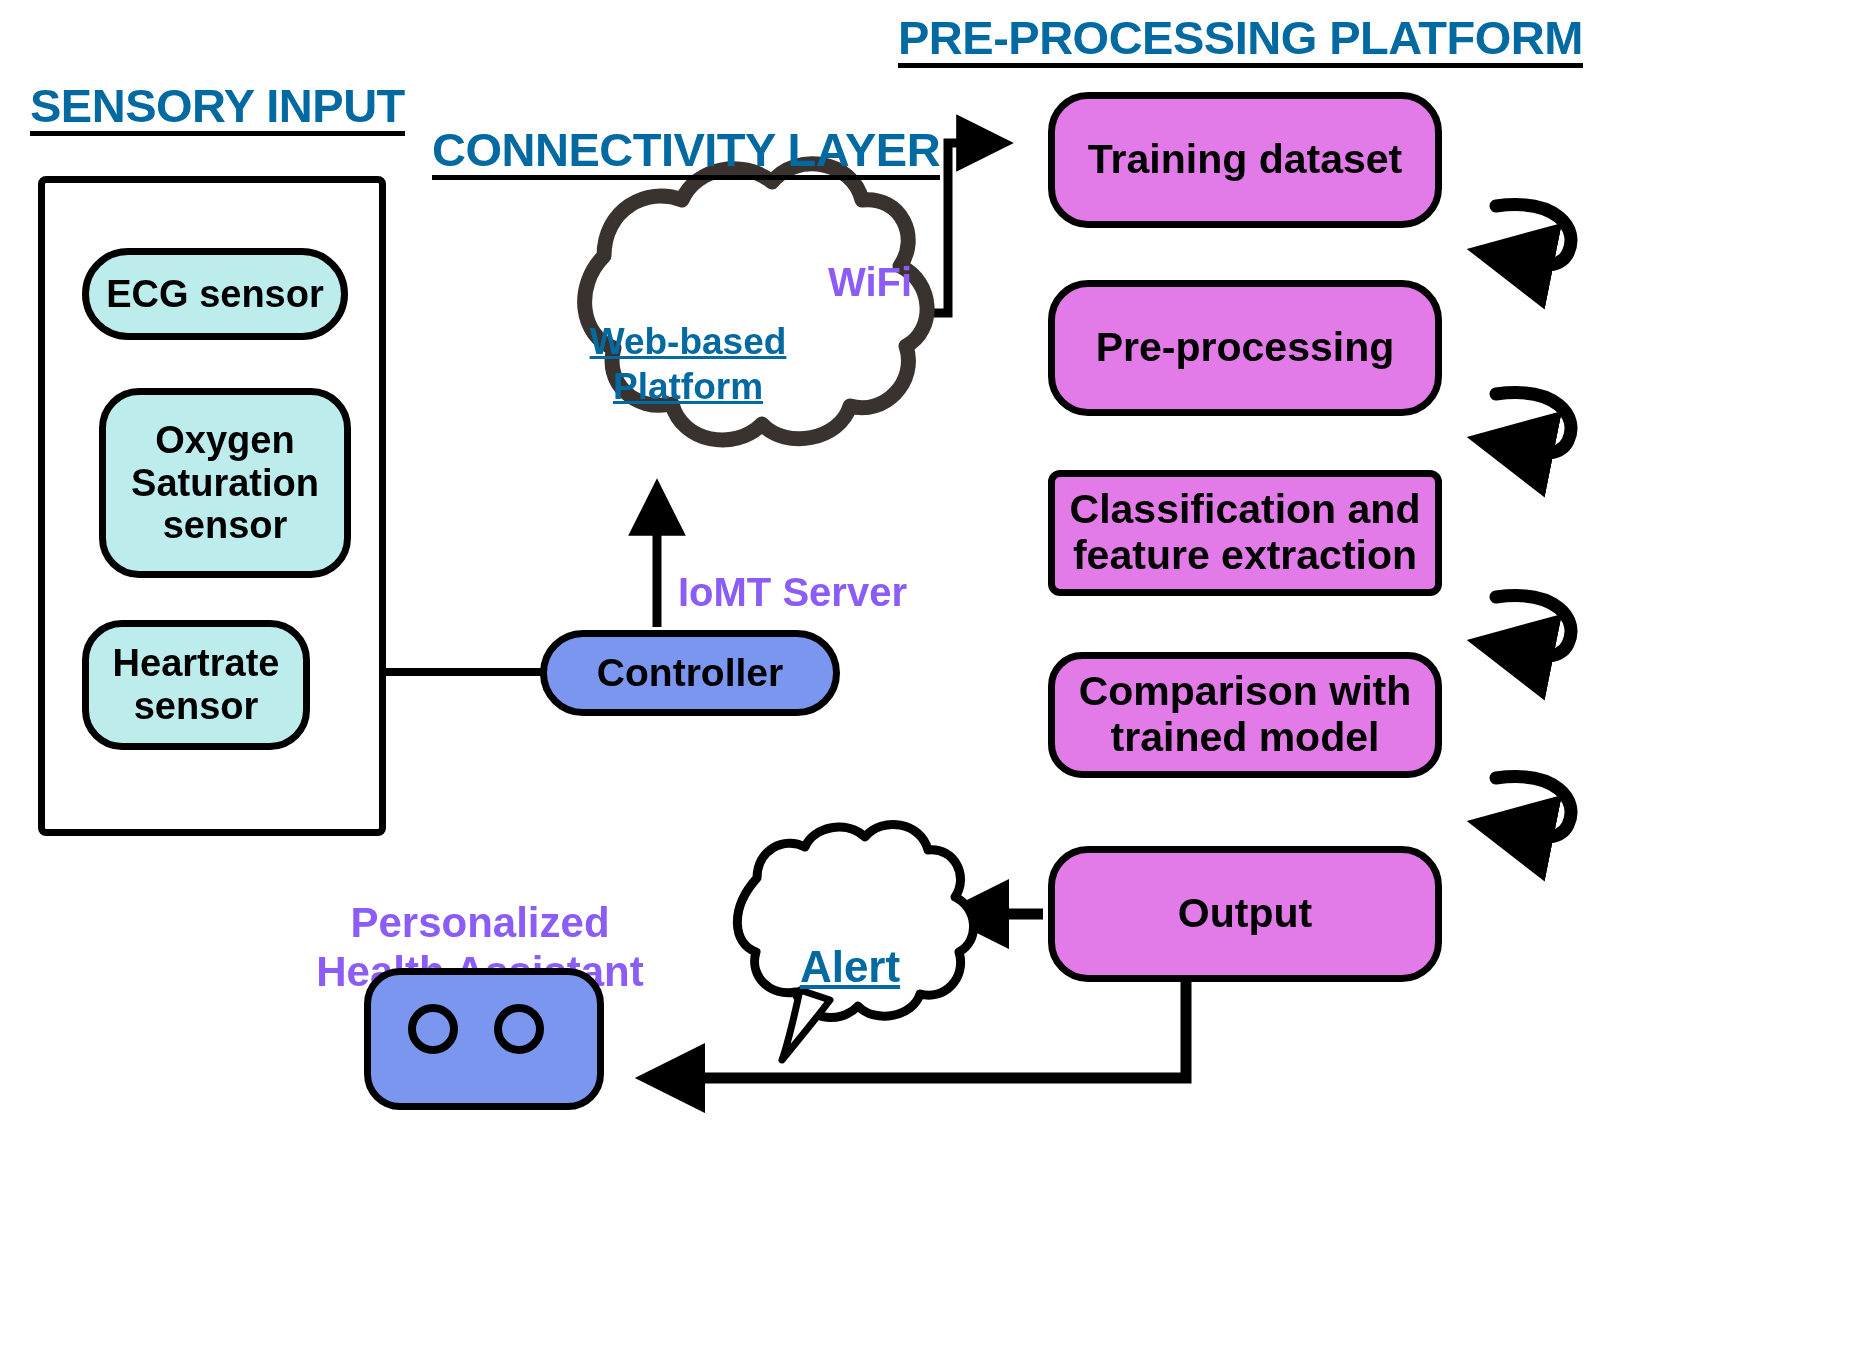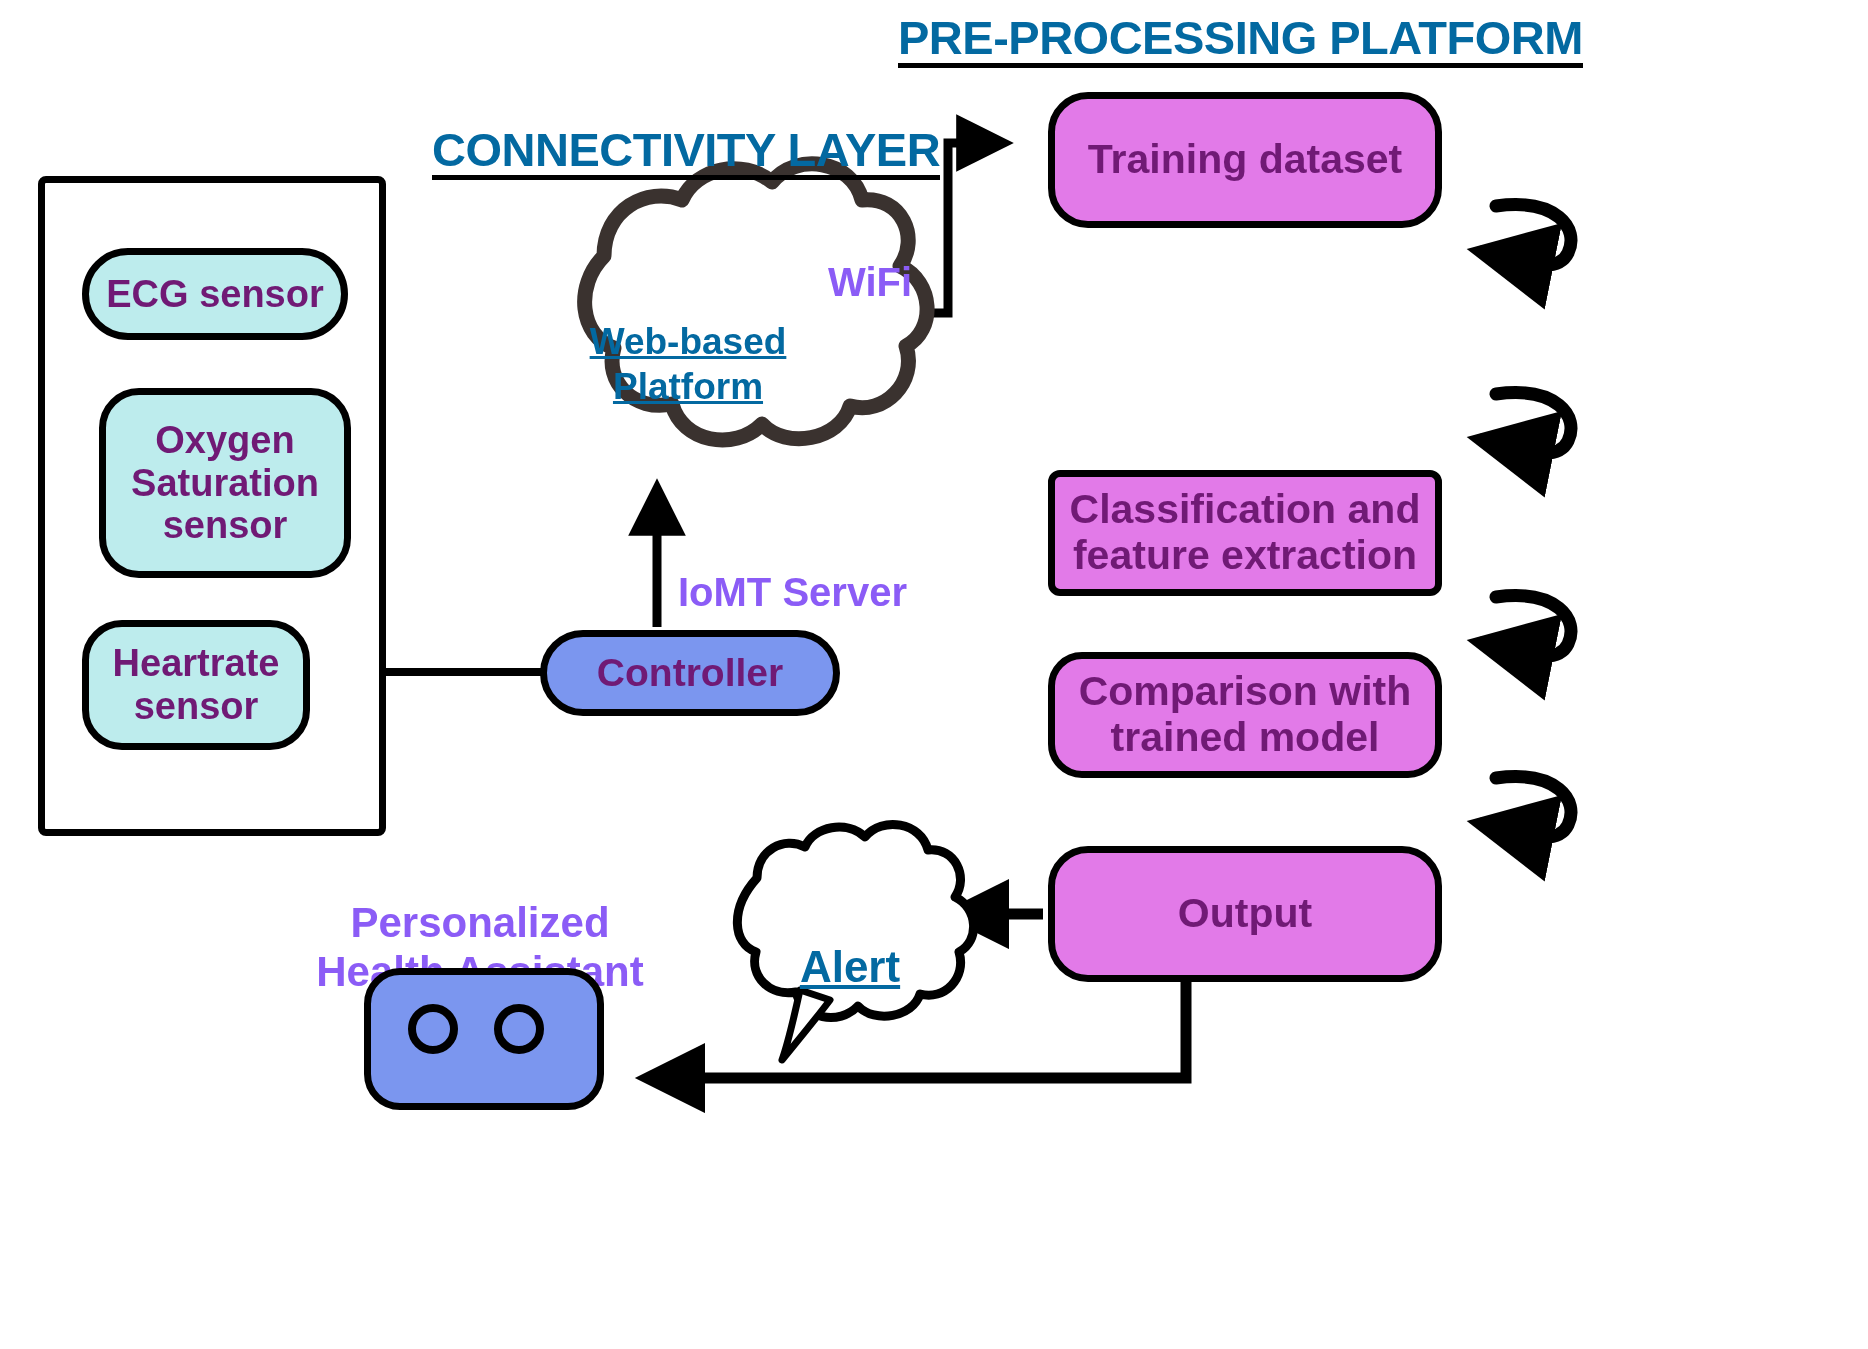--- a/index.html
+++ b/index.html
@@ -33,21 +33,21 @@
 
   
   .node {
     box-sizing: border-box;
     display: flex;
     align-items: center;
     justify-content: center;
     text-align: center;
     font-family: "Liberation Sans", sans-serif;
     font-weight: bold;
-    color: #701a75;
+    color: #000000;
     border: 7px solid #000000;
     line-height: 1.12;
   }
   .node-teal { background: #bdeced; }
   .node-pink { background: #e27ae8; }
   .node-blue { background: #7b96ef; }
 
   
   .enclosure {
     box-sizing: border-box;
@@ -158,20 +158,23 @@
                C770,997 749,976 756,952
                C733,944 729,909 757,878 Z"></path>
       <path d="M800,990 C793,1022 788,1043 782,1060 C800,1038 818,1016 830,1000 Z" fill="#ffffff" stroke="#000" stroke-width="7"></path>
     </g>
 
     <g fill="none" stroke="#3b3f4a" stroke-width="5" stroke-linecap="round">
       <path d="M430,1059 C470,1050 508,1052 518,1068 C524,1078 524,1090 522,1100"></path>
     </g>
   </svg>
 
+  <div class="abs section-title" style="left:30px; top:82px; font-size:47px;">
+    <span>SENSORY INPUT</span>
+  </div>
 
   <div class="abs section-title" style="left:432px; top:126px; font-size:47px;">
     <span>CONNECTIVITY LAYER</span>
   </div>
 
   <div class="abs section-title" style="left:898px; top:14px; font-size:47px;">
     <span>PRE-PROCESSING PLATFORM</span>
   </div>
 
   <div class="abs enclosure" style="left:38px; top:176px; width:348px; height:660px;"></div>
@@ -210,20 +213,24 @@
   <div class="abs node node-blue" style="left:540px; top:630px; width:300px; height:86px;
               border-radius:43px; font-size:39px;">
     <span>Controller</span>
   </div>
 
   <div class="abs node node-pink" style="left:1048px; top:92px; width:394px; height:136px;
               border-radius:40px; font-size:41px;">
     <span style="white-space:pre-line;">Training dataset</span>
   </div>
 
+  <div class="abs node node-pink" style="left:1048px; top:280px; width:394px; height:136px;
+              border-radius:40px; font-size:41px;">
+    <span style="white-space:pre-line;">Pre-processing</span>
+  </div>
 
   <div class="abs node node-pink" style="left:1048px; top:470px; width:394px; height:126px;
               border-radius:12px; font-size:41px;">
     <span style="white-space:pre-line;">Classification and
 feature extraction</span>
   </div>
 
   <div class="abs node node-pink" style="left:1048px; top:652px; width:394px; height:126px;
               border-radius:34px; font-size:41px;">
     <span style="white-space:pre-line;">Comparison with

